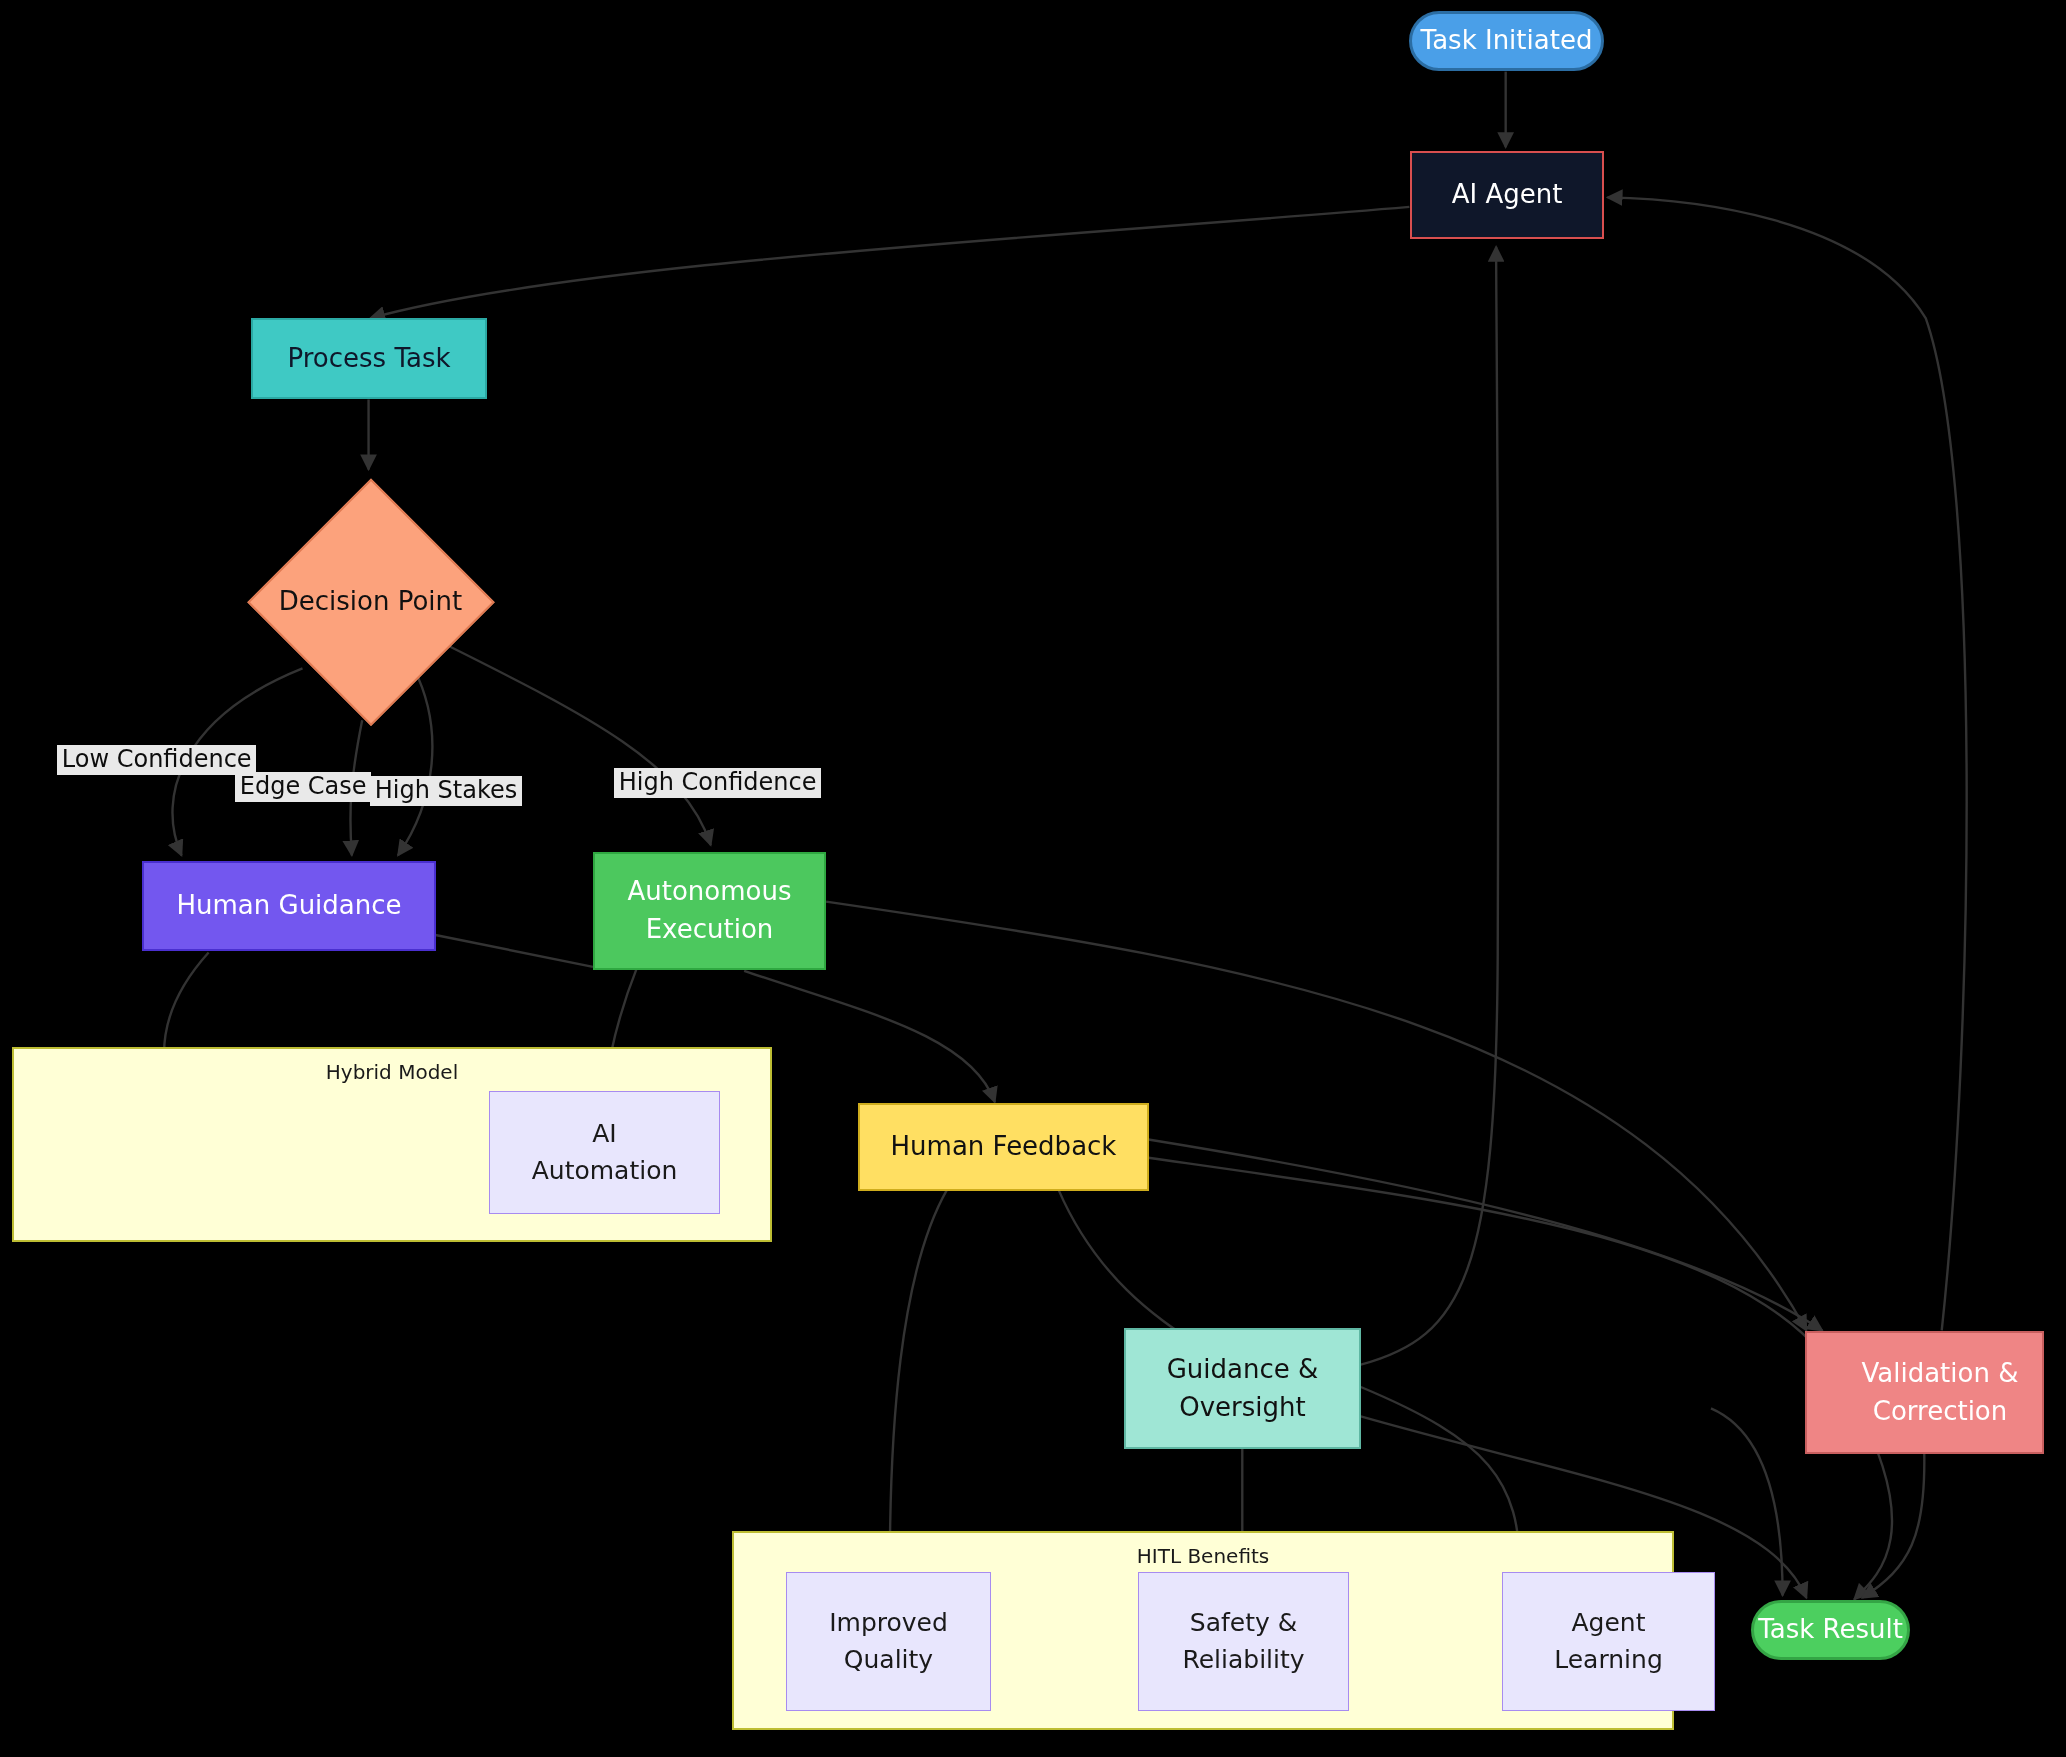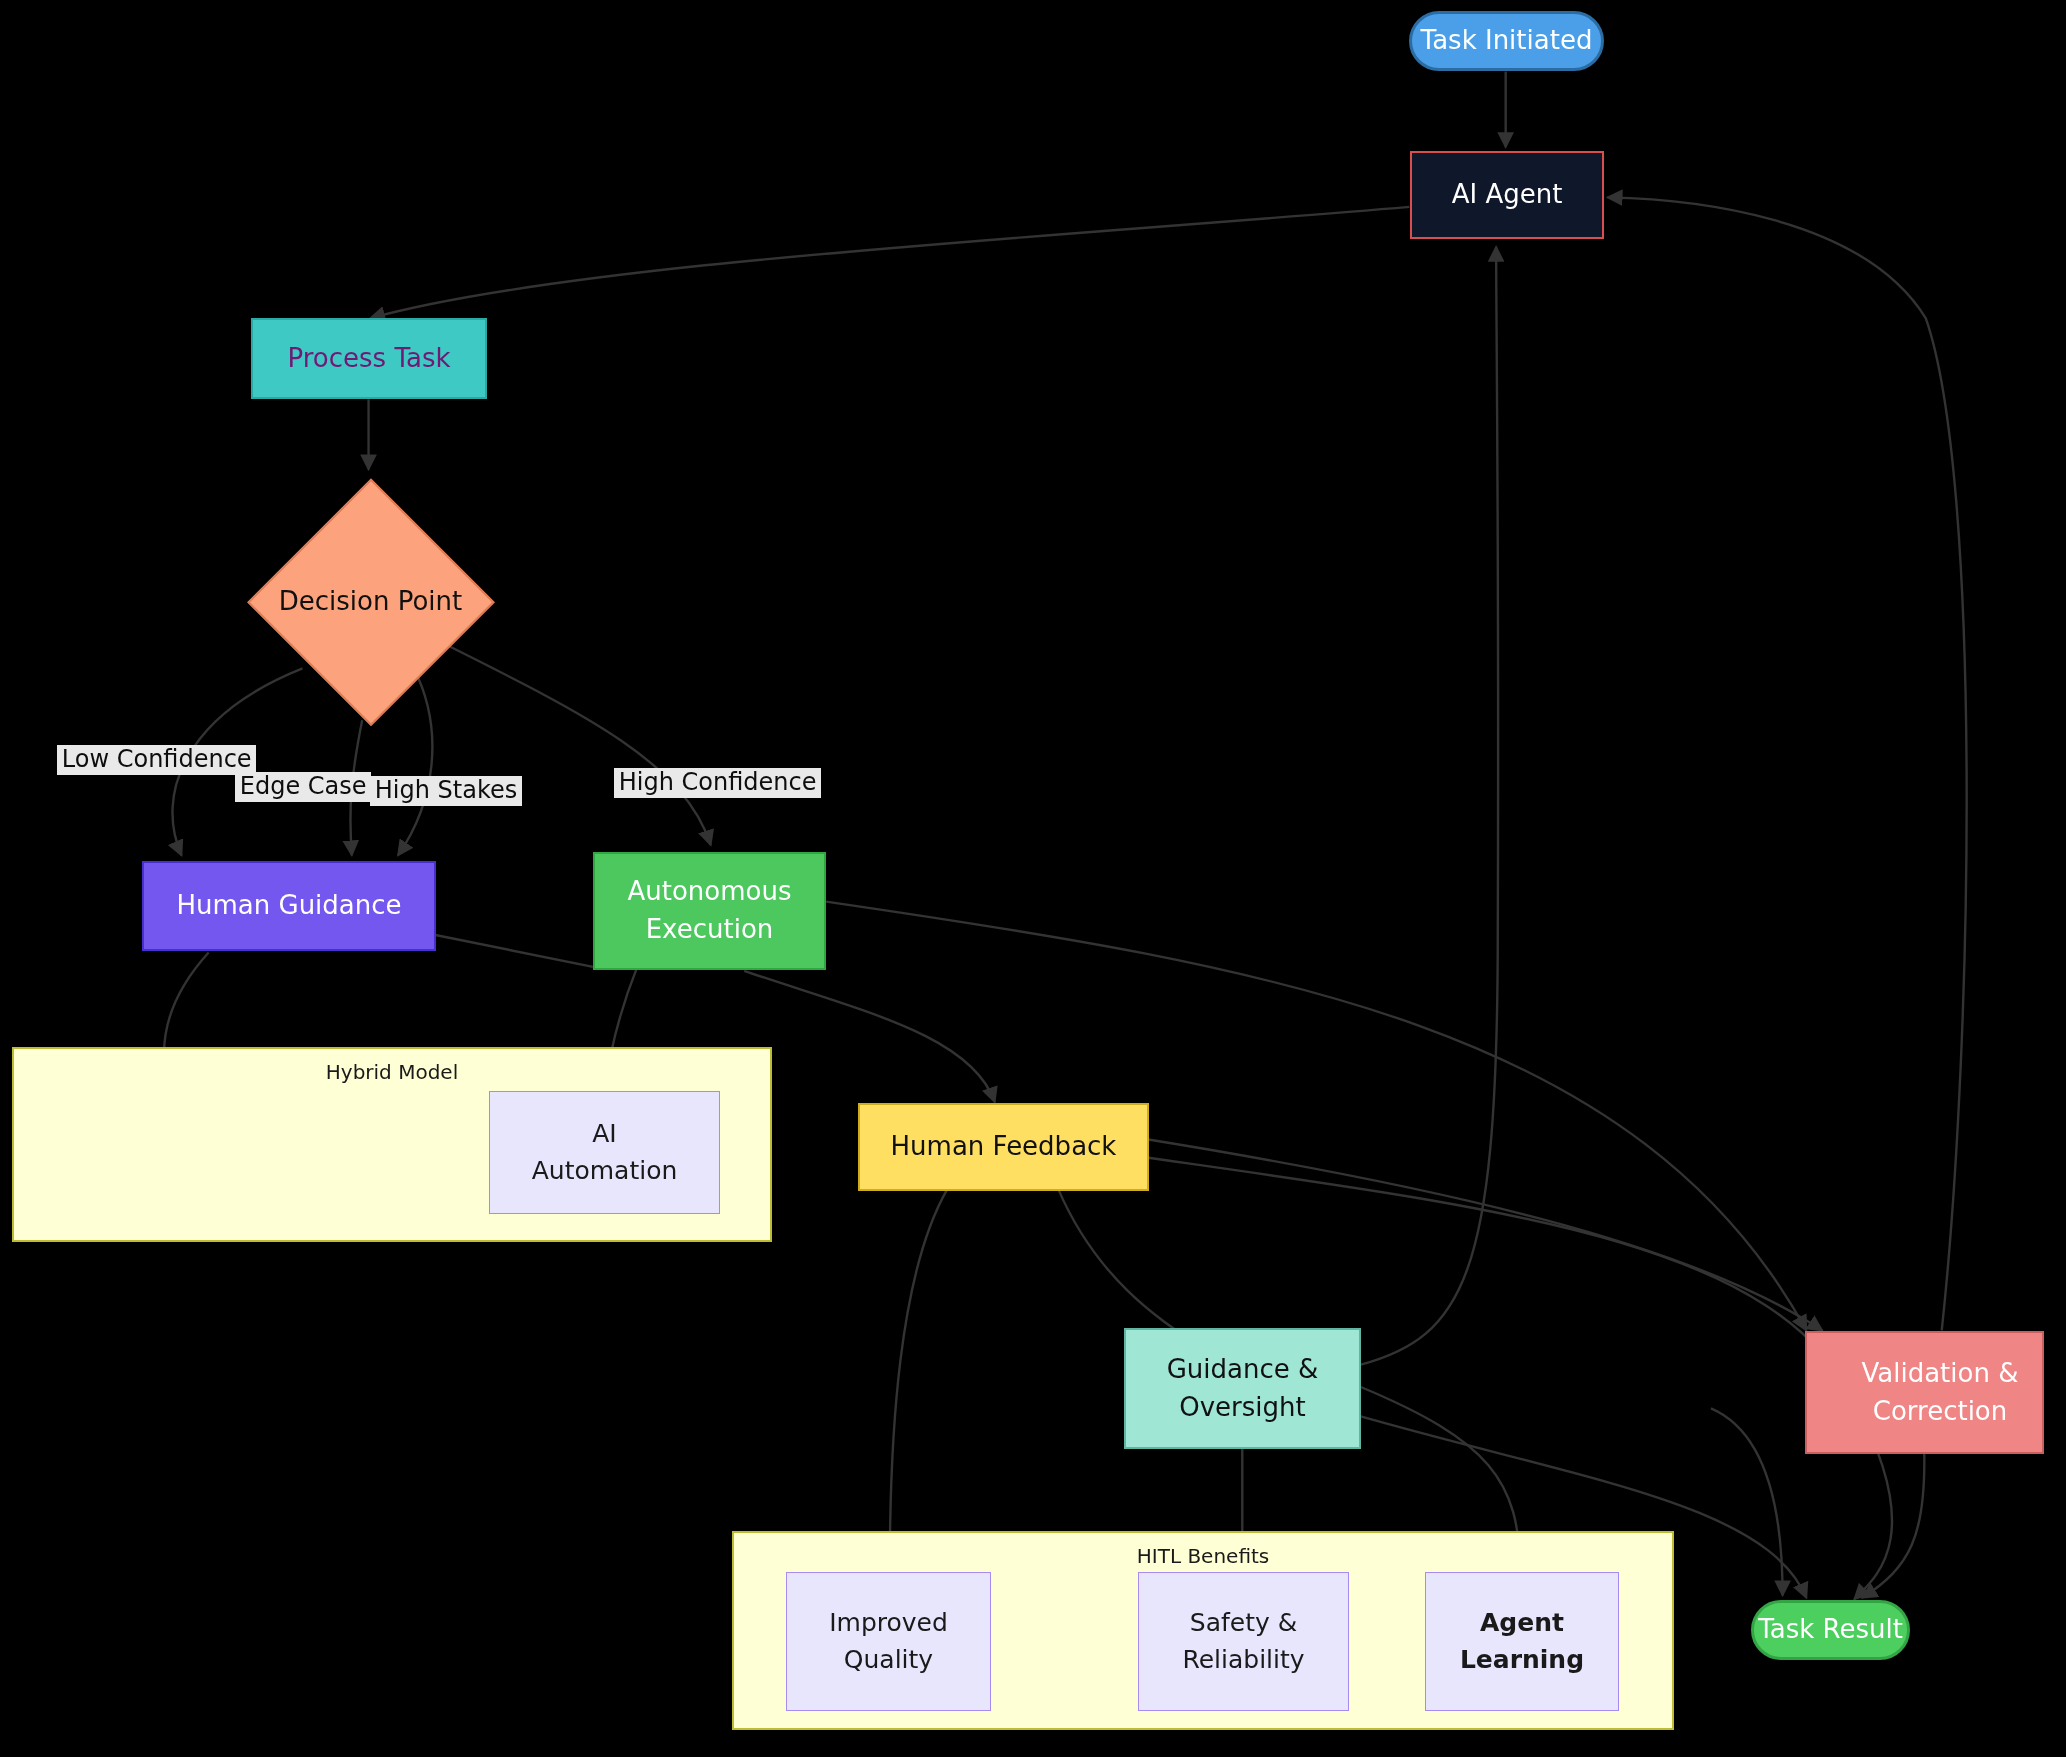--- a/index.html
+++ b/index.html
@@ -51,21 +51,21 @@
   }
   .n-agent {
     background: #0f172a;
     border: 2.4px solid #d94f4f;
     color: #ffffff;
     font-size: 26px;
   }
   .n-process {
     background: #3fc9c4;
     border: 2.4px solid #2ba9a4;
-    color: #701a75;
+    color: #0f172a;
     font-size: 26px;
     text-align: center;
   }
   .n-human {
     background: #7357ef;
     border: 2.4px solid #4a2fd0;
     color: #ffffff;
     font-size: 26px;
   }
   .n-auto {
@@ -246,21 +246,21 @@
 
   <div class="node n-sub" style="left:489px; top:1091px; width:231px; height:123px;">AI
 Automation</div>
 
   <div class="node n-sub" style="left:786px; top:1572px; width:205px; height:139px;">Improved
 Quality</div>
 
   <div class="node n-sub" style="left:1138px; top:1572px; width:211px; height:139px;">Safety &amp;
 Reliability</div>
 
-  <div class="node n-sub" style="left:1425px; top:1572px; width:194px; height:139px;font-weight:bold;">Agent
+  <div class="node n-sub" style="left:1502px; top:1572px; width:213px; height:139px;">Agent
 Learning</div>
 
   <div class="edge-label" style="left:57px; top:745px;">Low Confidence</div>
 
   <div class="edge-label" style="left:235px; top:772px;">Edge Case</div>
 
   <div class="edge-label" style="left:370px; top:776px;">High Stakes</div>
 
   <div class="edge-label" style="left:614px; top:768px;">High Confidence</div>
 

